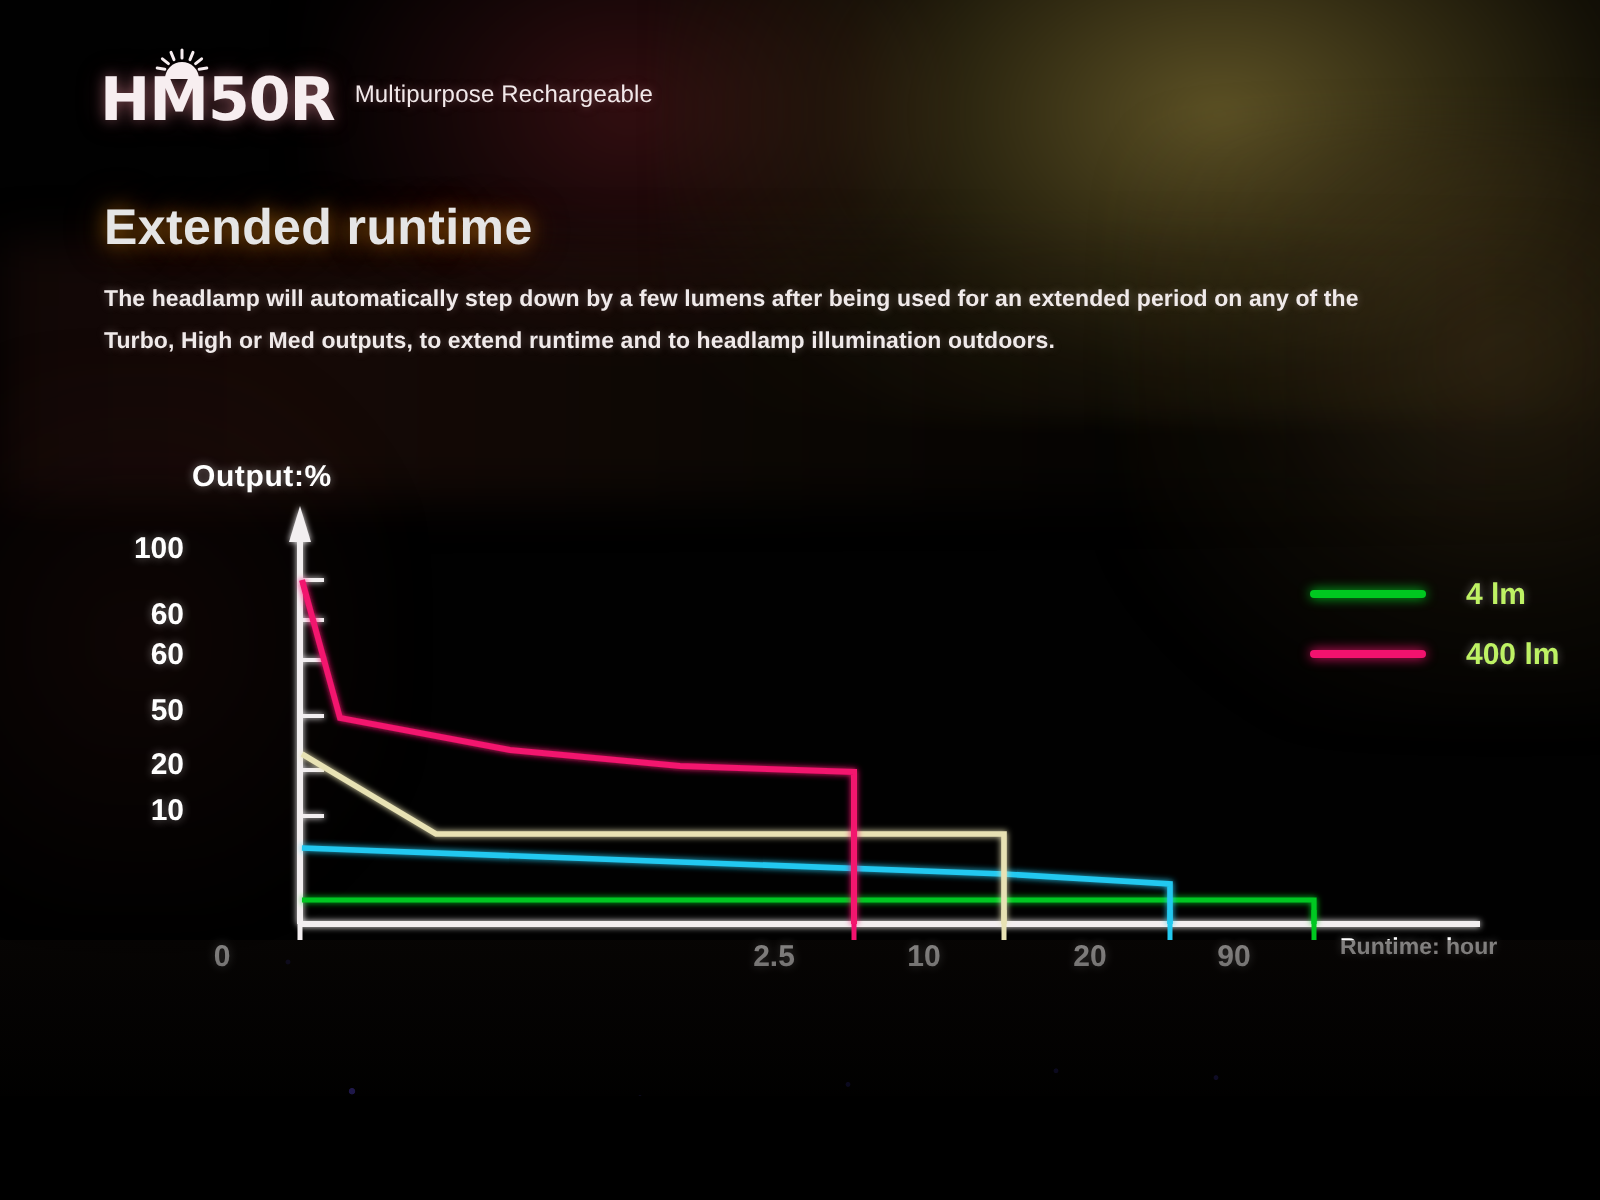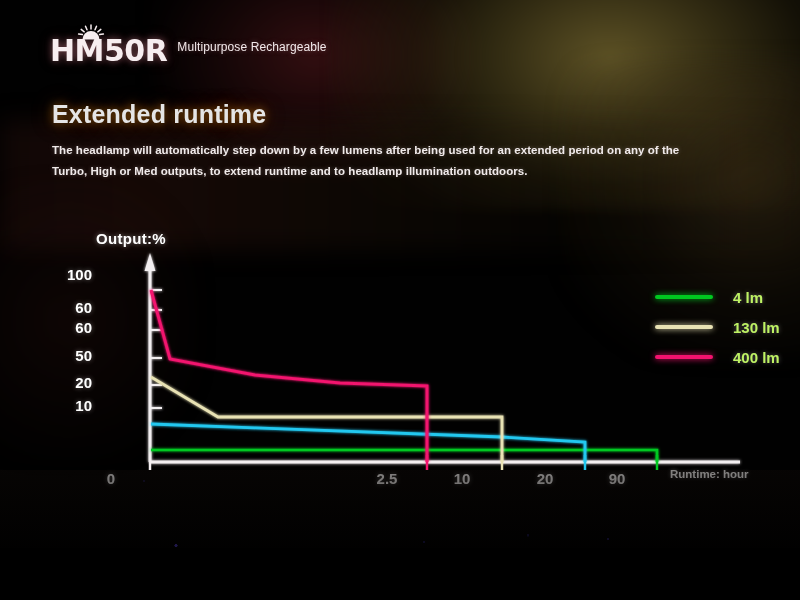--- a/index.html
+++ b/index.html
@@ -316,24 +316,20 @@
     <div class="xtick" style="left:587px; top:470px;">90</div>
 
     <div class="x-axis-title">Runtime: hour</div>
 
     <div class="legend">
       <div class="legend-row">
         <div class="legend-swatch" style="background: rgb(0, 200, 32); box-shadow: rgb(0, 200, 32) 0px 0px 6px;"></div>
         <div class="legend-label">4 lm</div>
       </div>
       <div class="legend-row">
-        <div class="legend-swatch" style="background: rgb(232, 226, 180); box-shadow: rgb(232, 226, 180) 0px 0px 6px;"></div>
-        <div class="legend-label">130 lm</div>
-      </div>
-      <div class="legend-row">
         <div class="legend-swatch" style="background: rgb(242, 18, 110); box-shadow: rgb(242, 18, 110) 0px 0px 6px;"></div>
         <div class="legend-label">400 lm</div>
       </div>
     </div>
   </div>
 
   <div class="glow glow-bottom"></div>
   <div class="speckle"></div>
 </div>
 

